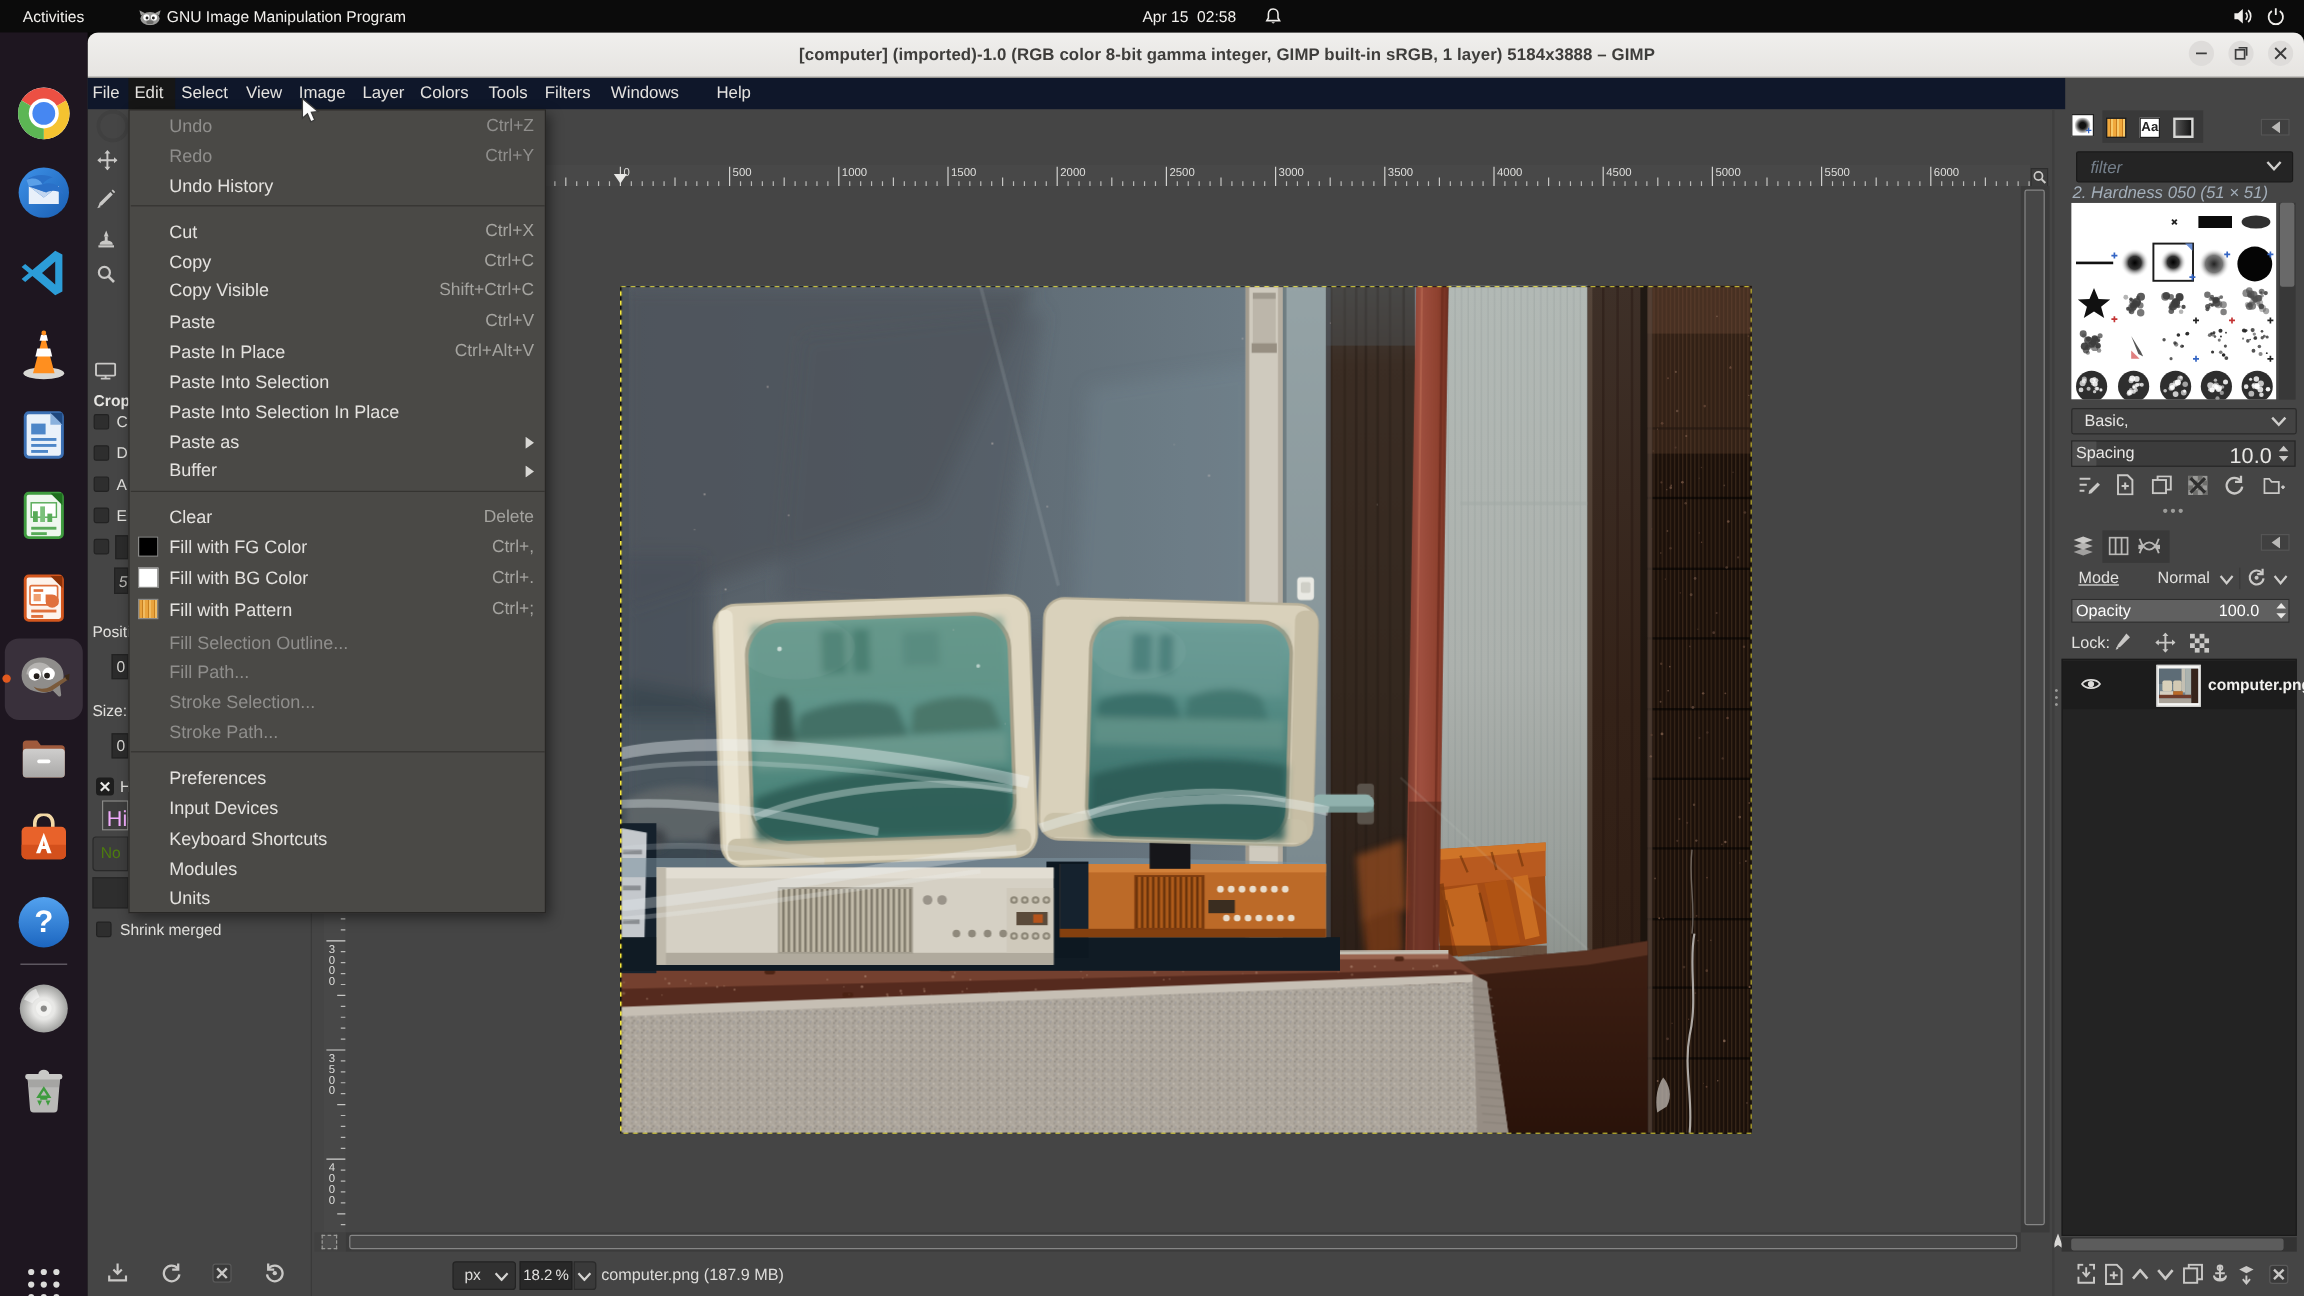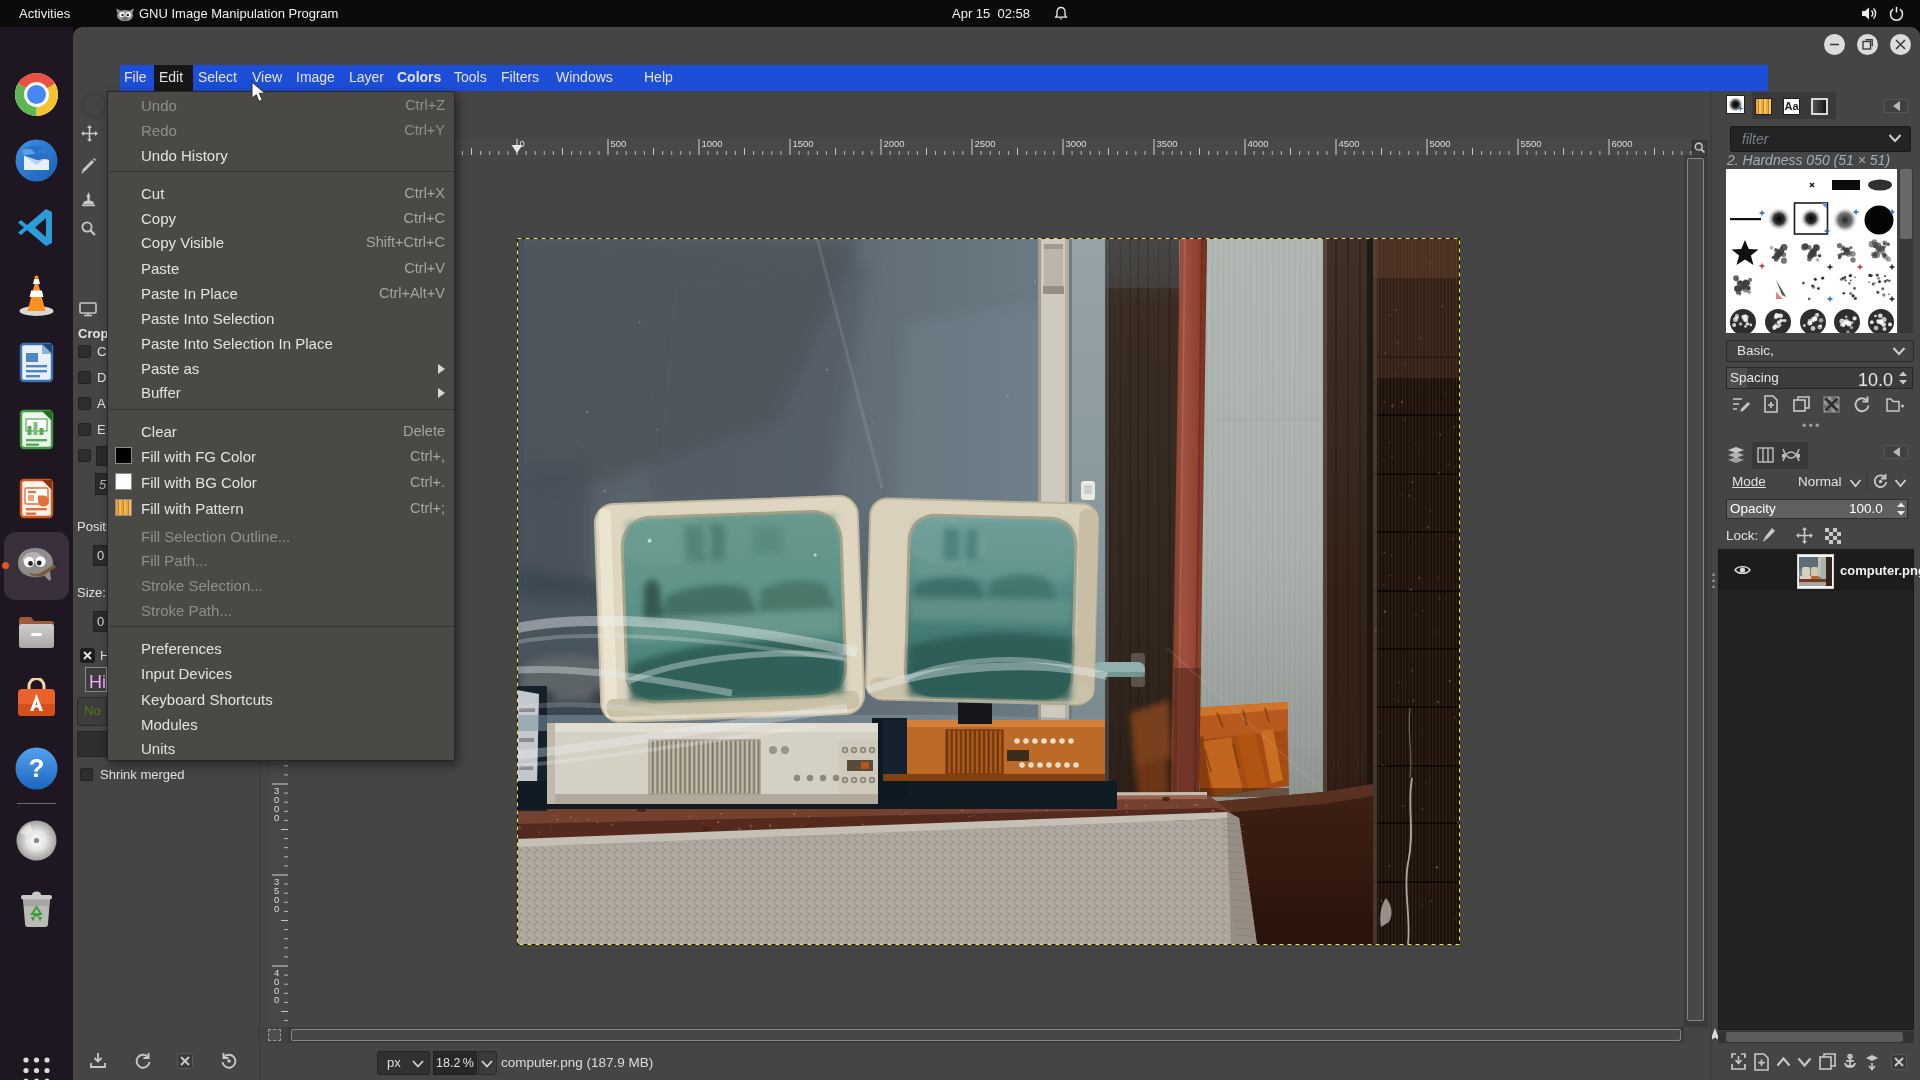--- a/index.html
+++ b/index.html
@@ -11,21 +11,21 @@
   #topbar { left:0; top:0; width:1920px; height:27px; background:#0b0b0b; color:#f3f1ee; font-size:13px; }
   
   #dock { left:0; top:27px; width:73px; height:1053px; background:#1e1620; }
   .dicon { position:absolute; left:14px; width:45px; height:45px; }
   
   #winbg { left:73px; top:27px; width:1847px; height:1053px; background:#454545; border-radius:9px 9px 0 0; }
   #titlebar { left:73px; top:27px; width:1847px; height:38px; background:linear-gradient(#f0efed,#e6e4e1); border-radius:9px 9px 0 0; border-bottom:1px solid #97948f; }
   #title { width:100%; padding-left:52px; text-align:center; top:10px; font-size:14px; font-weight:bold; color:#3e3d3b; letter-spacing:0.1px; }
   .wbtn { top:34px; width:21px; height:21px; border-radius:50%; background:#dedcda; }
   
-  #menubar { left:73px; top:65px; width:1648px; height:26px; background:#1d4ed8;margin-left:47px; }
+  #menubar { left:73px; top:65px; width:1648px; height:26px; background:#0f172a; }
   .mitem { position:absolute; top:4px; font-size:14px; color:#e4e2df; }
   
   .px13 { font-size:13px; color:#e2e1de; }
   
   #dropdown { left:107px; top:91px; width:348px; height:670px; background:#4a4946; border:1px solid #282725; box-shadow:3px 4px 10px rgba(0,0,0,0.45); }
   .ditem { position:absolute; left:33px; font-size:15px; color:#e4e2df; }
   .dshort { position:absolute; right:9px; font-size:14.5px; color:#a5a4a0; }
   .ddis { color:#8f8e8c; }
   .dsep { position:absolute; left:1px; width:345px; height:1px; background:#353431; }
 </style>
@@ -206,20 +206,23 @@
           <circle cx="4" cy="14.5" r="2.6"></circle>
           <circle cx="14.5" cy="14.5" r="2.6"></circle>
           <circle cx="25" cy="14.5" r="2.6"></circle>
           <circle cx="4" cy="25" r="2.6"></circle>
           <circle cx="14.5" cy="25" r="2.6"></circle>
           <circle cx="25" cy="25" r="2.6"></circle>
         </g>
       </svg>
   </div>
   <div id="winbg" class="abs"></div>
+  <div id="titlebar" class="abs">
+      <div id="title" class="abs">[computer] (imported)-1.0 (RGB color 8-bit gamma integer, GIMP built-in sRGB, 1 layer) 5184x3888 – GIMP</div>
+    </div>
   <div class="wbtn abs" style="left:1824px;"></div>
   <div class="wbtn abs" style="left:1857px;"></div>
   <div class="wbtn abs" style="left:1890px;"></div>
   <svg class="abs" style="left:1824px;top:34px;" width="21" height="21" viewBox="0 0 21 21">
       <line x1="6" y1="10.5" x2="15" y2="10.5" stroke="#3c3c3c" stroke-width="1.6"></line>
     </svg>
   <svg class="abs" style="left:1857px;top:34px;" width="21" height="21" viewBox="0 0 21 21">
       <rect x="6" y="7.5" width="7.5" height="7.5" fill="none" stroke="#3c3c3c" stroke-width="1.4"></rect>
       <path d="M8.5 5.8 L15.2 5.8 L15.2 12.5" fill="none" stroke="#3c3c3c" stroke-width="1.4"></path>
     </svg>
@@ -227,21 +230,21 @@
       <path d="M6 6 L15 15 M15 6 L6 15" stroke="#3c3c3c" stroke-width="1.6"></path>
     </svg>
   <div id="menubar" class="abs">
     <div class="abs" style="left:34px;top:0;width:39px;height:26px;background:#161616;"></div>
     <div class="mitem" style="left:4px;">File</div>
     <div class="mitem" style="left:39px;">Edit</div>
     <div class="mitem" style="left:78px;">Select</div>
     <div class="mitem" style="left:132px;">View</div>
     <div class="mitem" style="left:176px;">Image</div>
     <div class="mitem" style="left:229px;">Layer</div>
-    <div class="mitem" style="left:277px;font-weight:bold;">Colors</div>
+    <div class="mitem" style="left:277px;">Colors</div>
     <div class="mitem" style="left:334px;">Tools</div>
     <div class="mitem" style="left:381px;">Filters</div>
     <div class="mitem" style="left:436px;">Windows</div>
     <div class="mitem" style="left:524px;">Help</div>
   </div>
   <div id="toolbox" class="abs">
     <div class="abs" style="left:259px;top:91px;width:1px;height:989px;background:#3a3a3a;"></div>
     <svg class="abs" style="left:77px;top:90px;" width="30" height="30" viewBox="0 0 30 30">
         <circle cx="17" cy="15" r="12" fill="none" stroke="#3f3f3f" stroke-width="3" opacity="0.8"></circle>
       </svg>

